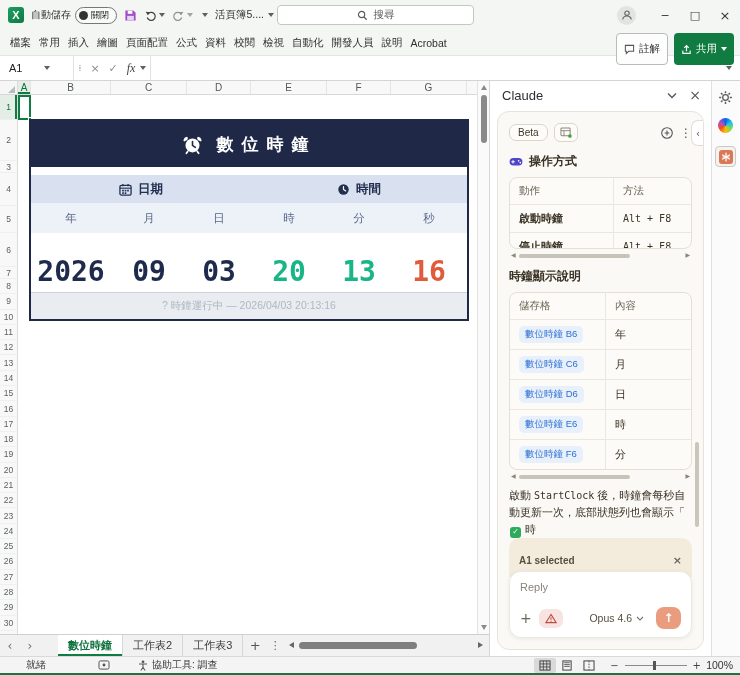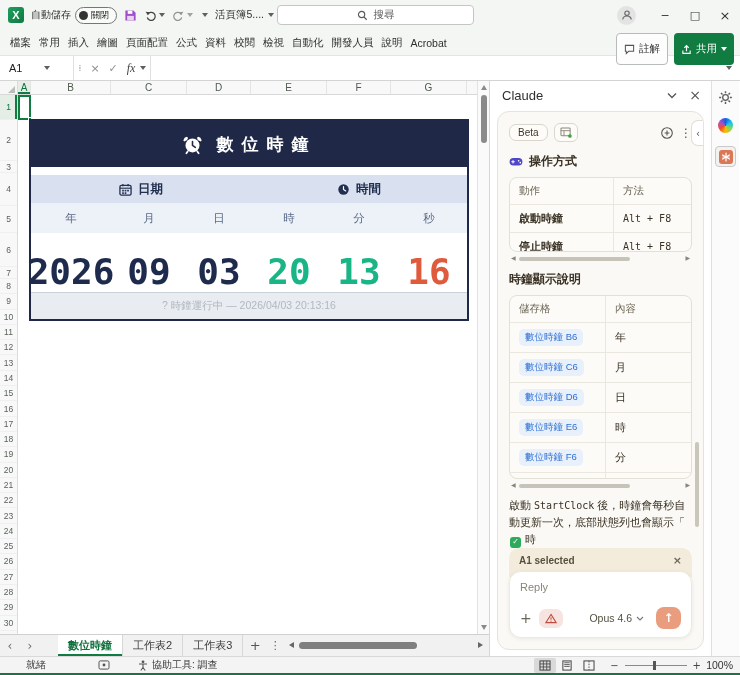--- a/index.html
+++ b/index.html
@@ -84,21 +84,21 @@
   .ck-title { color:#fff; font-size:17px; font-weight:bold; letter-spacing:8px; text-indent:4px; }
   .ck-gap { height:8px; background:#fff; }
   .ck-sub { height:28px; display:flex; background:#d9e1f1; }
   .ck-sub > div { display:flex; align-items:center; justify-content:center; gap:6px;
                   font-size:12.5px; font-weight:bold; color:#22304f; }
   .ck-sub .d { width:220px; } .ck-sub .t { width:216px; }
   .ck-labels { height:30px; display:flex; background:#edf1f8; }
   .ck-labels div { display:flex; align-items:center; justify-content:center; font-size:11.5px; color:#5a6a88; }
   .ck-nums { height:53px; display:flex; background:#fff; }
   .ck-nums div { display:flex; align-items:center; justify-content:center;
-                 font-family:"DejaVu Sans Mono",monospace; font-weight:bold; font-size:36px;margin-top:24px; }
+                 font-family:"DejaVu Sans Mono",monospace; font-weight:bold; font-size:28px;margin-top:24px; }
   .w0{width:80px;} .w1{width:76px;} .w2{width:64px;} .w3{width:76px;} .w4{width:64px;} .w5{width:76px;}
   .c-date { color:#1f2b4d; } .c-time { color:#1AB586; } .c-sec { color:#E05A3C; }
   .ck-gap2 { height:6px; background:#fff; }
   .ck-status { height:27px; background:#e9ecf0; border-top:1px solid #ccd2da; display:flex;
                align-items:center; justify-content:center; font-size:10.5px; color:#b0b8c2; }
 
   
   .vscroll { width:12px; background:#fafafa; border-left:1px solid #e3e3e3; position:relative; }
   .vscroll .up, .vscroll .dn { position:absolute; left:3px; width:0; height:0;
       border-left:3px solid transparent; border-right:3px solid transparent; }
@@ -151,21 +151,21 @@
   .hsb { height:5px; margin:4px 2px 0 2px; position:relative; }
   .hsb .bar { position:absolute; left:8px; top:1px; height:4px; width:62%; background:#c6c3b8; border-radius:3px; }
   .hsb .la, .hsb .ra { position:absolute; top:0; font-size:6px; color:#8a8578; line-height:5px; }
   .hsb .la { left:0; } .hsb .ra { right:0; }
   .note { margin-top:9px; font-size:11px; line-height:1.55; color:#3a3224; }
   .note .code { font-family:"DejaVu Sans Mono",monospace; font-size:10px; }
   .check-chip { display:inline-flex; width:11px; height:11px; background:#2cab5c; border-radius:3px;
                 color:#fff; font-size:8px; align-items:center; justify-content:center; vertical-align:-1px; margin:0 1px; }
   .card-vsb { position:absolute; right:4px; top:330px; width:4px; height:85px; background:#c9c6ba; border-radius:2px; }
   .replywrap { margin-top:auto; }
-  .ctxchip { background:#f3ecdd; border-radius:10px 10px 0 0; padding:6px 10px 10px 10px; display:flex;
+  .ctxchip { background:#f3ecdd; border-radius:10px 10px 0 0; padding:16px 10px 10px 10px; display:flex;
              align-items:center; font-size:10px; font-weight:bold; color:#57503e; }
   .ctxchip .x { margin-left:auto; color:#6e675a; font-size:11px; }
   .replycard { background:#fff; border:1px solid #eceadf; border-radius:12px; padding:9px 10px 8px 10px;
                margin-top:-6px; box-shadow:0 1px 4px rgba(0,0,0,0.07); position:relative; }
   .reply-ph { font-size:11px; color:#8a857a; }
   .reply-row { display:flex; align-items:center; margin-top:14px; gap:7px; }
   .plusbtn { font-size:14px; color:#6b665a; }
   .warnchip { width:24px; height:19px; background:#f7e3e0; border-radius:7px; display:flex; align-items:center; justify-content:center; }
   .model { margin-left:auto; display:flex; align-items:center; gap:4px; font-size:10.5px; color:#55503f; }
   .sendbtn { width:25px; height:22px; background:#e99c7e; border-radius:8px; display:flex; align-items:center;

